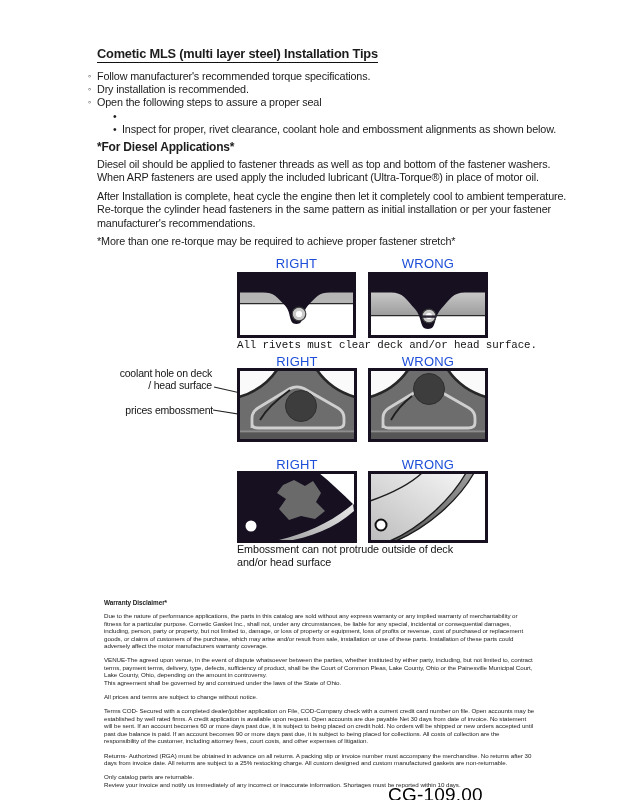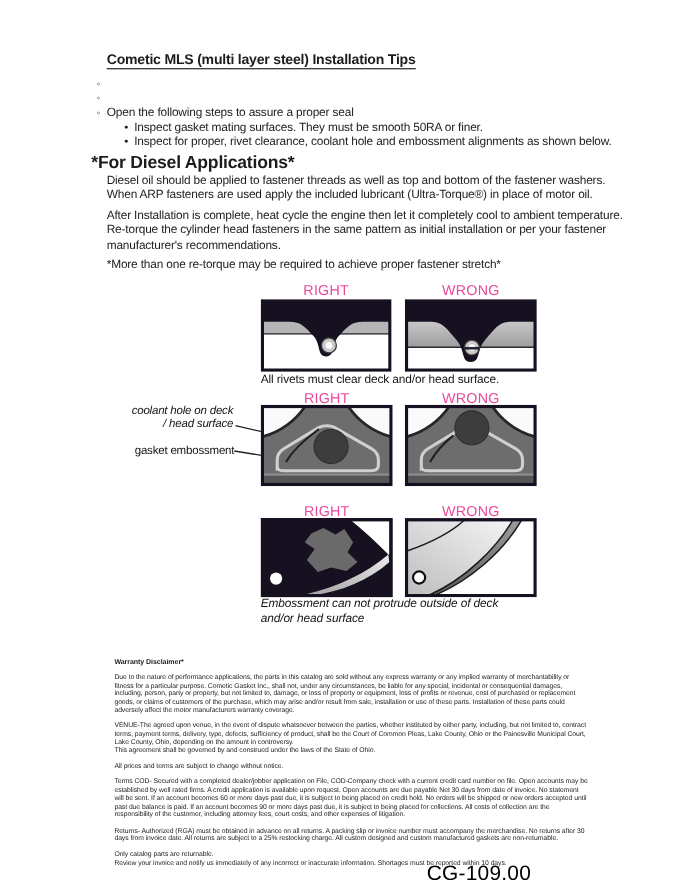--- a/index.html
+++ b/index.html
@@ -6,26 +6,26 @@
   .page{position:relative;width:618px;height:800px;background:#ffffff;overflow:hidden;
         font-family:"Liberation Sans",sans-serif;color:#1c1c1c;margin-top:27px;}
   .abs{position:absolute;}
   .title{left:97px;top:19px;font-size:12.8px;font-weight:bold;letter-spacing:-0.2px;
          border-bottom:1.6px solid #111;padding-bottom:1px;margin:0;}
   .bullets{left:88px;top:43px;width:505px;font-size:10.8px;line-height:13.2px;letter-spacing:-0.15px;}
   .b{display:flex;}
   .b .mk{width:9px;flex:0 0 9px;font-size:9px;line-height:13.2px;}
   .b.l2{margin-left:25px;}
   .b.l2 .mk{font-size:10.5px;}
-  .dheading{left:83px;top:113px;font-size:16px;font-weight:bold;letter-spacing:-0.2px;}
+  .dheading{left:97px;top:113px;font-size:12px;font-weight:bold;letter-spacing:-0.2px;}
   .para{margin:0;font-size:10.8px;line-height:13.4px;letter-spacing:-0.15px;width:474px;left:97px;}
   .p1{top:131px;}
   .p2{top:163px;}
   .p3{top:208px;}
-  .dlabel{font-size:13px;letter-spacing:0.2px;color:#ec4899;text-align:center;width:120px;}
+  .dlabel{font-size:13px;letter-spacing:0.2px;color:#1d4ed8;text-align:center;width:120px;}
   .cap{font-size:10.8px;letter-spacing:-0.1px;color:#141414;}
   .panel{display:block;}
   .ann{font-size:10.5px;letter-spacing:-0.2px;color:#141414;text-align:right;line-height:12px;}
   .legal{left:104px;top:572px;width:432px;font-size:6.2px;line-height:7.4px;letter-spacing:-0.05px;color:#222;}
   .legal .lh{font-weight:bold;font-size:6.4px;}
   .legal p{margin:0;}
   .legal .mt{margin-top:7px;}
   .legal .mt1{margin-top:6px;}
   .cg{left:388px;top:757px;font-size:19px;letter-spacing:0.2px;color:#000000;}
   svg{display:block;}
@@ -33,31 +33,32 @@
 </head>
 <body>
 
 <div class="page">
 
   <h1 class="abs title">Cometic MLS (multi layer steel) Installation Tips</h1>
 
   <div class="abs bullets">
     <div class="b l1">
       <span class="mk">◦</span>
+      <span>Follow manufacturer's recommended torque specifications.</span>
     </div>
     <div class="b l1">
       <span class="mk">◦</span>
+      <span>Dry installation is recommended.</span>
     </div>
     <div class="b l1">
       <span class="mk">◦</span>
       <span>Open the following steps to assure a proper seal</span>
     </div>
     <div class="b l2">
       <span class="mk">•</span>
-      <span>Inspect gasket mating surfaces.  They must be smooth 50RA or finer.</span>
     </div>
     <div class="b l2">
       <span class="mk">•</span>
       <span>Inspect for proper, rivet clearance, coolant hole and embossment alignments as shown below.</span>
     </div>
   </div>
 
   <div class="abs dheading">*For Diesel Applications*</div>
   <p class="abs para p1">Diesel oil should be applied to fastener threads as well as top and bottom of the fastener washers. When ARP fasteners are used apply the included lubricant (Ultra-Torque®) in place of motor oil.</p>
   <p class="abs para p2">After Installation is complete, heat cycle the engine then let it completely cool to ambient temperature. Re-torque the cylinder head fasteners in the same pattern as initial installation or per your fastener manufacturer's recommendations.</p>
@@ -87,27 +88,27 @@
     <rect x="2" y="20" width="116" height="24" fill="url(#g1)"></rect>
     <rect x="2" y="44" width="116" height="20" fill="#ffffff"></rect>
     <line x1="2" y1="43.6" x2="118" y2="43.6" stroke="#2a2a2a" stroke-width="1.4"></line>
     <path d="M2,2 H118 V20.5 H97 C85,20.5 82,27 73,37 C65,46 69,57 60,57 C51,57 55,46 47,37 C38,27 35,20.5 23,20.5 H2 Z" fill="#161020"></path>
     <circle cx="61" cy="44" r="6.8" fill="#c9c9c9" stroke="#3a3a3a" stroke-width="1.2"></circle>
     <circle cx="61" cy="44" r="3.1" fill="#ffffff"></circle>
     <rect x="54.4" y="43.4" width="13.2" height="2.4" fill="#161020" opacity="0.9"></rect>
     <rect x="1.5" y="1.5" width="117" height="63" fill="none" stroke="#161020" stroke-width="3"></rect>
   </svg>
 
-  <div class="abs cap" style="left:237px;top:312px;">All rivets must clear deck and/or head surface.</div>
+  <div class="abs cap" style="left:237px;top:312px;font-family:Liberation Mono, monospace;">All rivets must clear deck and/or head surface.</div>
 
   <div class="abs dlabel" style="left:237px;top:327px;width:120px;">RIGHT</div>
   <div class="abs dlabel" style="left:368px;top:327px;width:120px;">WRONG</div>
 
-  <div class="abs ann" style="left:115px;top:340px;width:97px;font-style:italic;">coolant hole on deck / head surface</div>
-  <div class="abs ann" style="left:109px;top:377px;width:104px;white-space:nowrap;">gasket embossment</div>
+  <div class="abs ann" style="left:115px;top:340px;width:97px;">coolant hole on deck / head surface</div>
+  <div class="abs ann" style="left:109px;top:377px;width:104px;white-space:nowrap;">prices embossment</div>
 
   <svg class="abs" style="left:108px;top:334px;pointer-events:none;" width="200" height="70" viewBox="0 0 200 70">
     <line x1="106" y1="26" x2="190" y2="45" stroke="#222" stroke-width="1.2"></line>
     <line x1="105" y1="49" x2="155" y2="57" stroke="#222" stroke-width="1.2"></line>
   </svg>
 
   <svg class="abs panel" style="left:237px;top:341px;" width="120" height="74" viewBox="0 0 120 74">
     <rect x="2" y="2" width="116" height="70" fill="#6d6d6d"></rect>
     <rect x="2" y="62.5" width="116" height="2" fill="#8e8e8e"></rect>
     <rect x="2" y="64.5" width="116" height="7.5" fill="#565656"></rect>
@@ -168,21 +169,21 @@
     <rect x="0" y="0" width="120" height="72" fill="#ffffff"></rect>
     <path d="M2,2 H106 C90,30 60,56 24,70 L2,70 Z" fill="url(#g3)"></path>
     <path d="M98,2 L106,2 C90,30 60,56 28,70 L22,70 C54,56 83,28 98,2 Z" fill="url(#g4)"></path>
     <path d="M98,2 C83,28 54,56 22,70" fill="none" stroke="#1b1b1b" stroke-width="1.4"></path>
     <path d="M106,2 C90,30 60,56 28,70" fill="none" stroke="#1b1b1b" stroke-width="1.4"></path>
     <path d="M2,30 C22,23 41,14 54,2" fill="none" stroke="#1b1b1b" stroke-width="1.4"></path>
     <circle cx="13" cy="54" r="5.5" fill="#ffffff" stroke="#111111" stroke-width="2"></circle>
     <rect x="1.5" y="1.5" width="117" height="69" fill="none" stroke="#161020" stroke-width="3"></rect>
   </svg>
 
-  <div class="abs cap" style="left:237px;top:516px;width:240px;line-height:12.6px;font-style:italic;">Embossment can not protrude outside of deck and/or head surface</div>
+  <div class="abs cap" style="left:237px;top:516px;width:240px;line-height:12.6px;">Embossment can not protrude outside of deck and/or head surface</div>
 
   <div class="abs legal">
     <p class="lh">Warranty Disclaimer*</p>
     <p class="mt1">Due to the nature of performance applications, the parts in this catalog are sold without any express warranty or any implied warranty of merchantability or fitness for a particular purpose.  Cometic Gasket Inc., shall not, under any circumstances, be liable for any special, incidental or consequential damages, including, person, party or property, but not limited to, damage, or loss of property or equipment, loss of profits or revenue, cost of purchased or replacement goods, or claims of customers of the purchase, which may arise and/or result from sale, installation or use of these parts.  Installation of these parts could adversely affect the motor manufacturers warranty coverage.</p>
     <p class="mt">VENUE-The agreed upon venue, in the event of dispute whatsoever between the parties, whether instituted by either party, including, but not limited to, contract terms, payment terms, delivery, type, defects, sufficiency of product, shall be the Court of Common Pleas, Lake County, Ohio or the Painesville Municipal Court, Lake County, Ohio, depending on the amount in controversy.</p>
     <p>This agreement shall be governed by and construed under the laws of the State of Ohio.</p>
     <p class="mt">All prices and terms are subject to change without notice.</p>
     <p class="mt">Terms COD- Secured with a completed dealer/jobber application on File, COD-Company check with a current credit card number on file.  Open accounts may be established by well rated firms.  A credit application is available upon request.  Open accounts are due payable Net 30 days from date of invoice.  No statement will be sent.  If an account becomes 60 or more days past due, it is subject to being placed on credit hold.  No orders will be shipped or new orders accepted until past due balance is paid.  If an account becomes 90 or more days past due, it is subject to being placed for collections.  All costs of collection are the responsibility of the customer, including attorney fees, court costs, and other expenses of litigation.</p>
     <p class="mt">Returns- Authorized (RGA) must be obtained in advance on all returns.  A packing slip or invoice number must accompany the merchandise.  No returns after 30 days from invoice date.  All returns are subject to a 25% restocking charge.  All custom designed and custom manufactured gaskets are non-returnable.</p>
     <p class="mt">Only catalog parts are returnable.</p>

